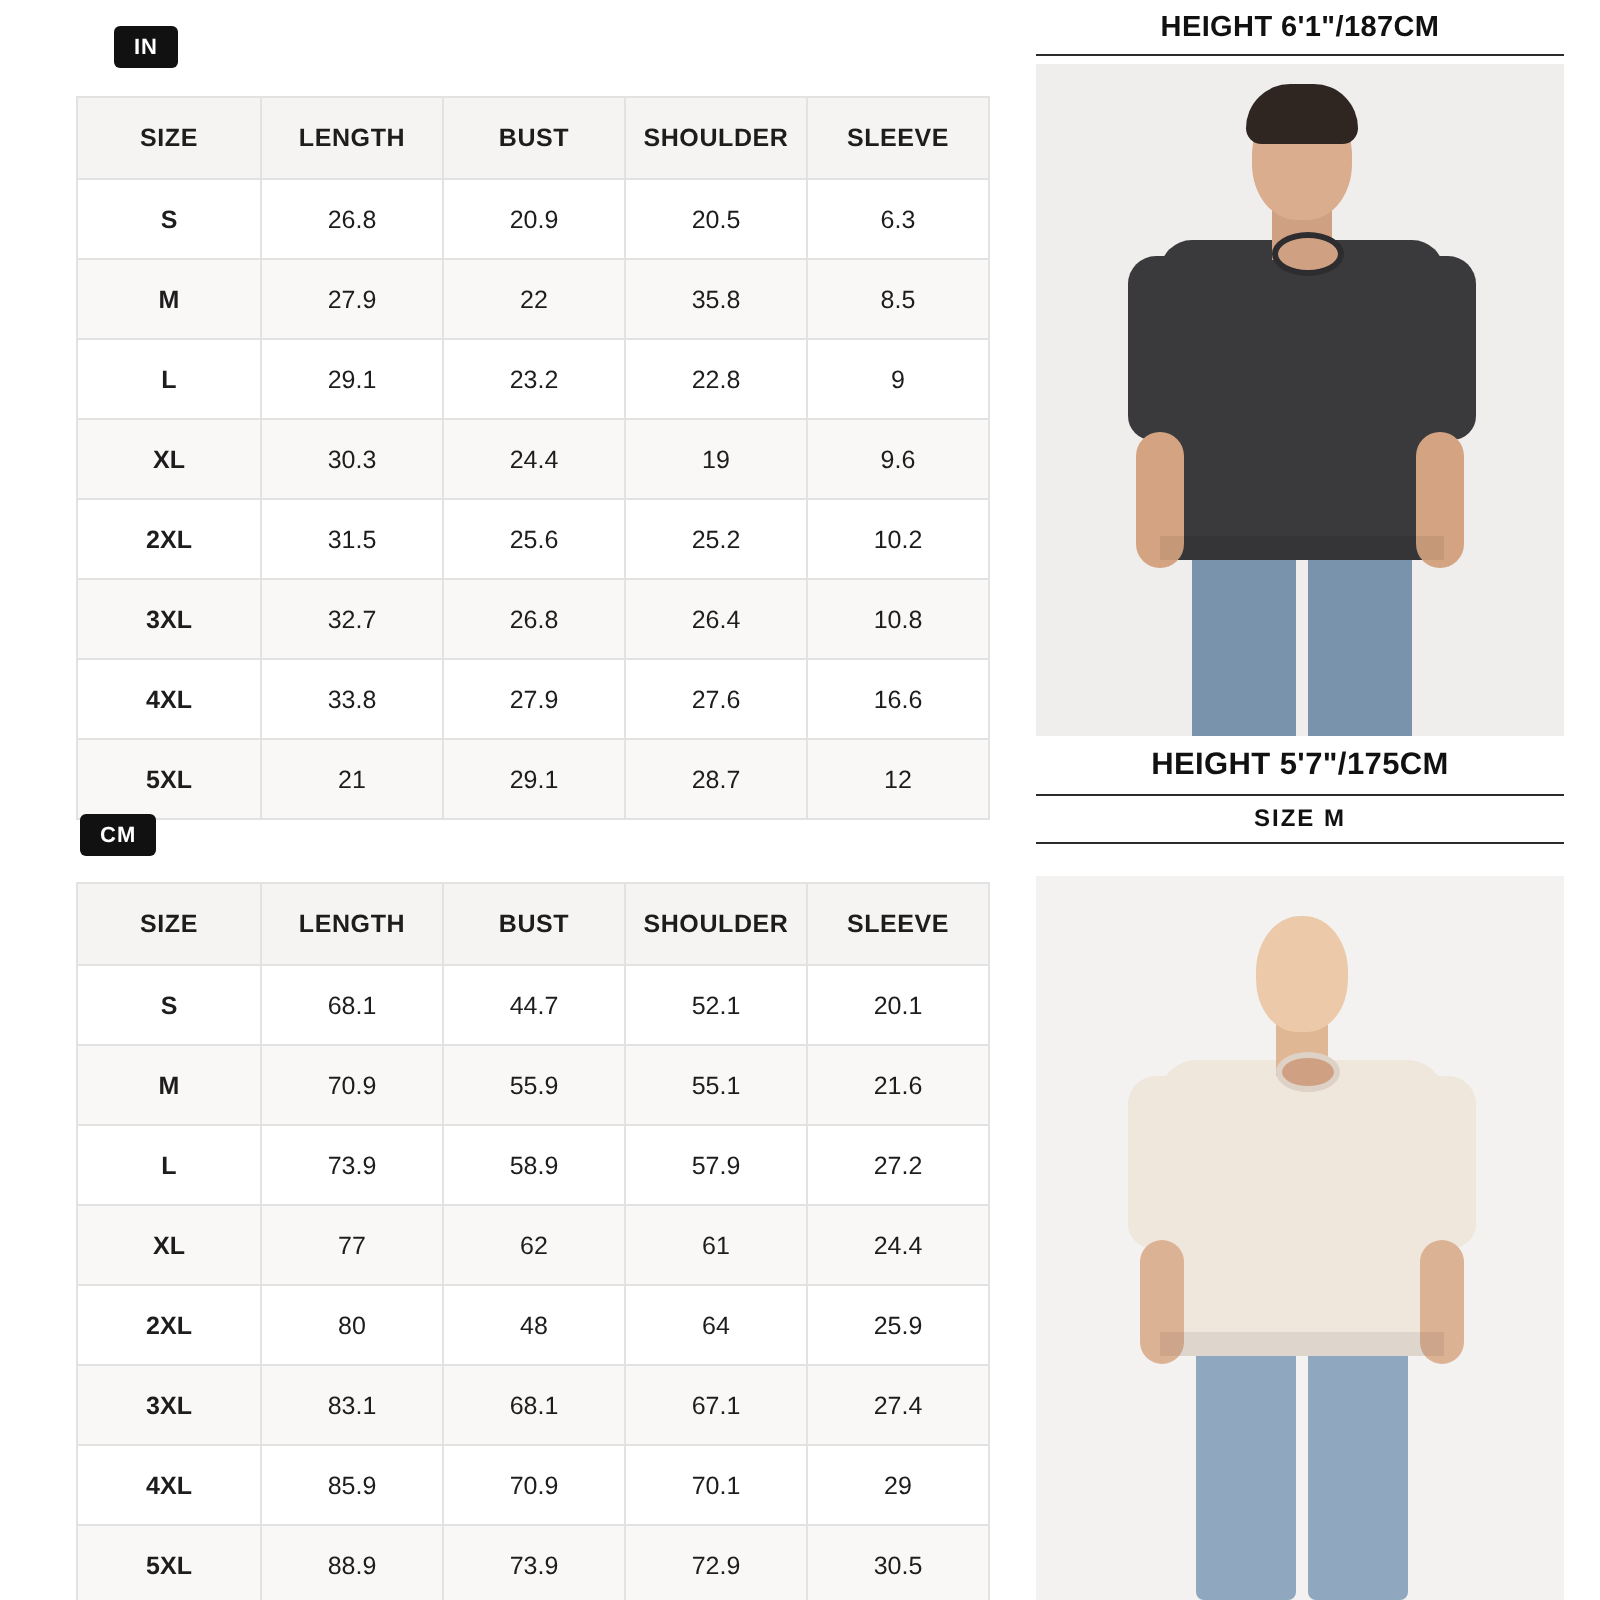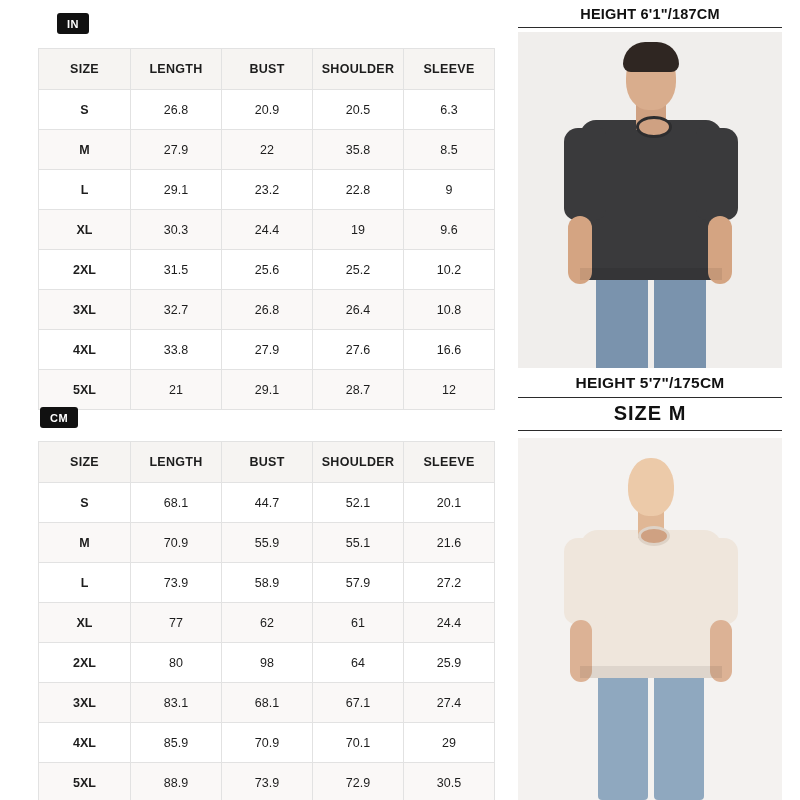--- a/index.html
+++ b/index.html
@@ -130,21 +130,21 @@
     padding: 4px 0 5px 0;
     border-bottom: 1.5px solid #2b2b2b;
     white-space: nowrap;
   }
   .spec-line.small {
     font-size: 13px;
     letter-spacing: 1px;
     border-bottom: 1.5px solid #2b2b2b;
   }
   .spec-block.bottom-spec .spec-line { font-size: 15.5px; }
-  .spec-block.bottom-spec .spec-line.small { font-size: 20px; }
+  .spec-block.bottom-spec .spec-line.small { font-size: 12px; }
 
   .photo {
     position: absolute;
     left: 0;
     right: 0;
     overflow: hidden;
   }
   .photo.top-photo { top: 32px; height: 336px; }
   .photo.bottom-photo { top: 70px; height: 362px; }
 
@@ -343,21 +343,21 @@
         <tr>
           <td class="size-cell">XL</td>
           <td>77</td>
           <td>62</td>
           <td>61</td>
           <td>24.4</td>
         </tr>
         <tr>
           <td class="size-cell">2XL</td>
           <td>80</td>
-          <td>98</td>
+          <td>48</td>
           <td>64</td>
           <td>25.9</td>
         </tr>
         <tr>
           <td class="size-cell">3XL</td>
           <td>83.1</td>
           <td>68.1</td>
           <td>67.1</td>
           <td>27.4</td>
         </tr>

